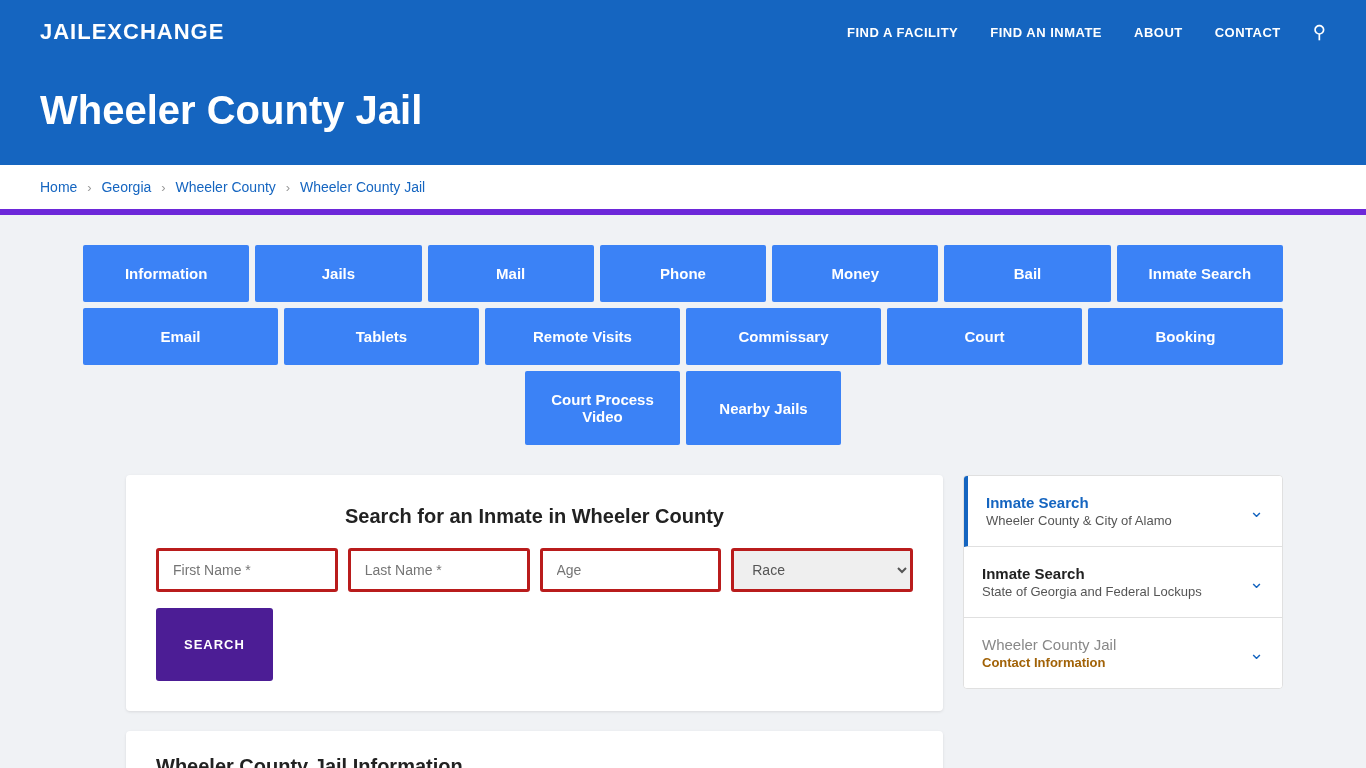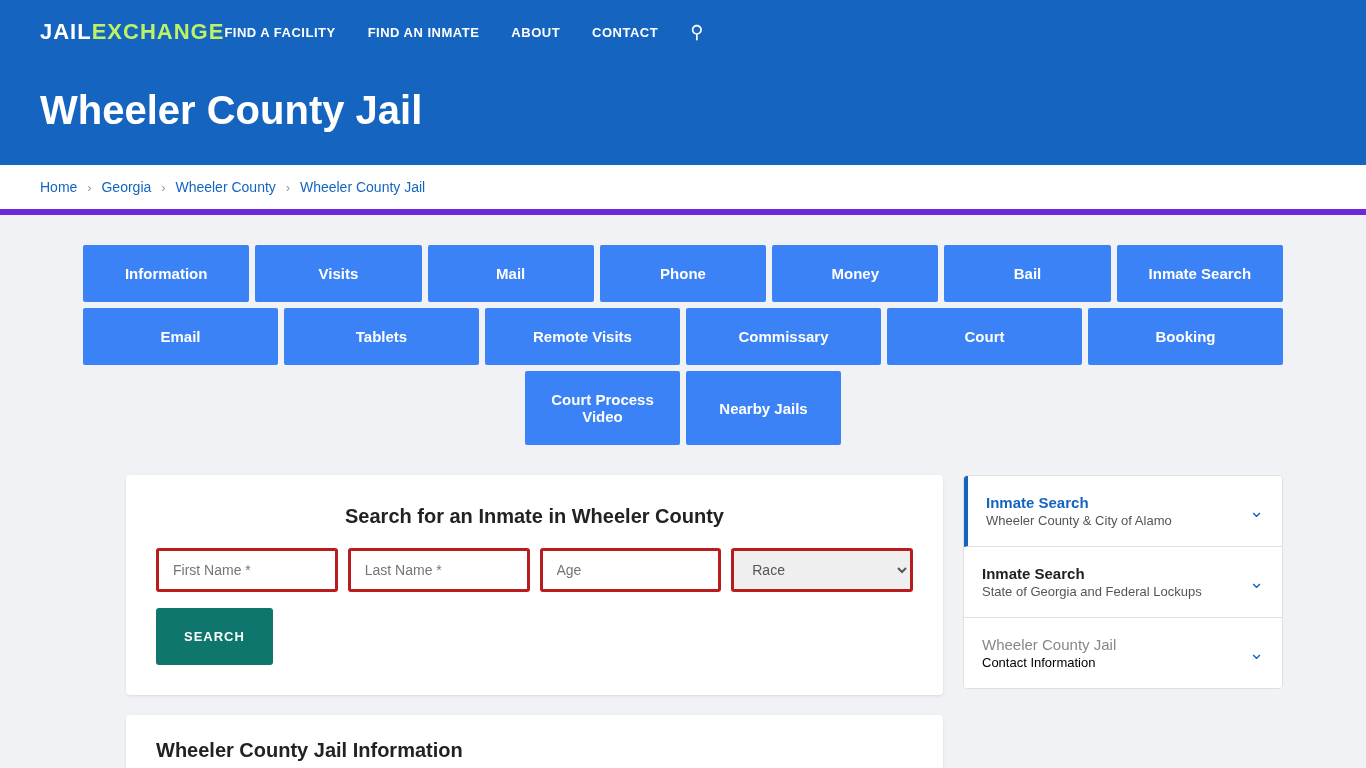--- a/index.html
+++ b/index.html
@@ -3,32 +3,33 @@
   <meta charset="utf-8">
   <style>
     * { margin: 0; padding: 0; box-sizing: border-box; }
     body { font-family: Arial, sans-serif; background: #f0f2f5; color: #333; font-size: 15px; }
 
     
     .header {
       background: #1565c0;
       display: flex;
       align-items: center;
+      justify-content: space-between;
       padding: 0 40px;
       height: 64px;
     }
     .logo {
       display: flex;
       align-items: center;
       font-size: 22px;
       font-weight: 900;
       color: #fff;
       letter-spacing: 1px;
     }
-    .logo span.exchange { color: #bef264; }
+    .logo span.exchange { color: #ffffff; }
     .nav {
       display: flex;
       align-items: center;
       gap: 32px;
     }
     .nav a {
       color: #fff;
       text-decoration: none;
       font-size: 13px;
       font-weight: 700;
@@ -142,24 +143,24 @@
       border: 3px solid #b91c1c;
       border-radius: 3px;
       padding: 10px 14px;
       font-size: 14px;
       color: #555;
       flex: 1;
       min-width: 140px;
     }
     .search-form select { cursor: pointer; }
     .search-btn {
-      background: #0f766e;
+      background: #4c1d95;
       color: #fff;
       border: none;
-      padding: 21px 28px;
+      padding: 29px 28px;
       font-size: 13px;
       font-weight: 700;
       letter-spacing: 1px;
       text-transform: uppercase;
       border-radius: 3px;
       cursor: pointer;
     }
 
     
     .info-section {
@@ -211,21 +212,21 @@
       font-size: 13px;
       color: #555;
     }
     .sidebar-item.active .sidebar-item-text strong { color: #1565c0; }
     .chevron {
       color: #1565c0;
       font-size: 18px;
       flex-shrink: 0;
     }
     .sidebar-item.muted .sidebar-item-text strong { color: #888; font-weight: 400; }
-    .sidebar-item.muted .sidebar-item-text span { color: #000000; font-weight: 400; }
+    .sidebar-item.muted .sidebar-item-text span { color: #a16207; font-weight: 700; }
   </style>
 </head>
 <body>
 
 <header class="header">
   <div class="logo">
     <span>JAIL</span>
       <span class="exchange">EXCHANGE</span>
   </div>
   <nav class="nav">
@@ -249,21 +250,21 @@
   <a>Wheeler County</a>
   <span class="sep">›</span>
   <a>Wheeler County Jail</a>
 </div>
 
 <div class="main-content">
 
   <div class="btn-grid">
     <div class="btn-row">
       <button class="grid-btn">Information</button>
-      <button class="grid-btn">Visits</button>
+      <button class="grid-btn">Jails</button>
       <button class="grid-btn">Mail</button>
       <button class="grid-btn">Phone</button>
       <button class="grid-btn">Money</button>
       <button class="grid-btn">Bail</button>
       <button class="grid-btn">Inmate Search</button>
     </div>
     <div class="btn-row">
       <button class="grid-btn">Email</button>
       <button class="grid-btn">Tablets</button>
       <button class="grid-btn">Remote Visits</button>

